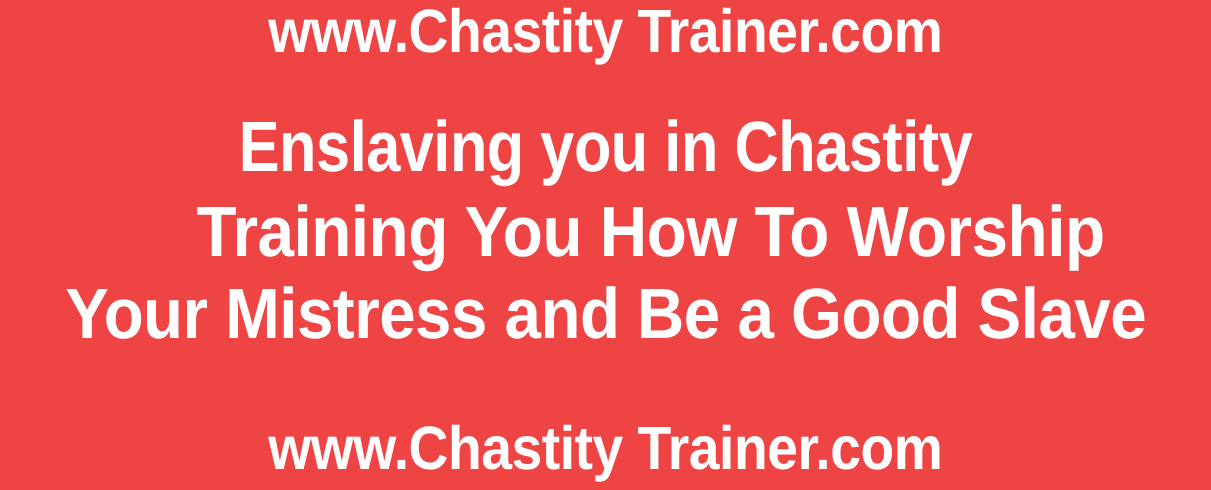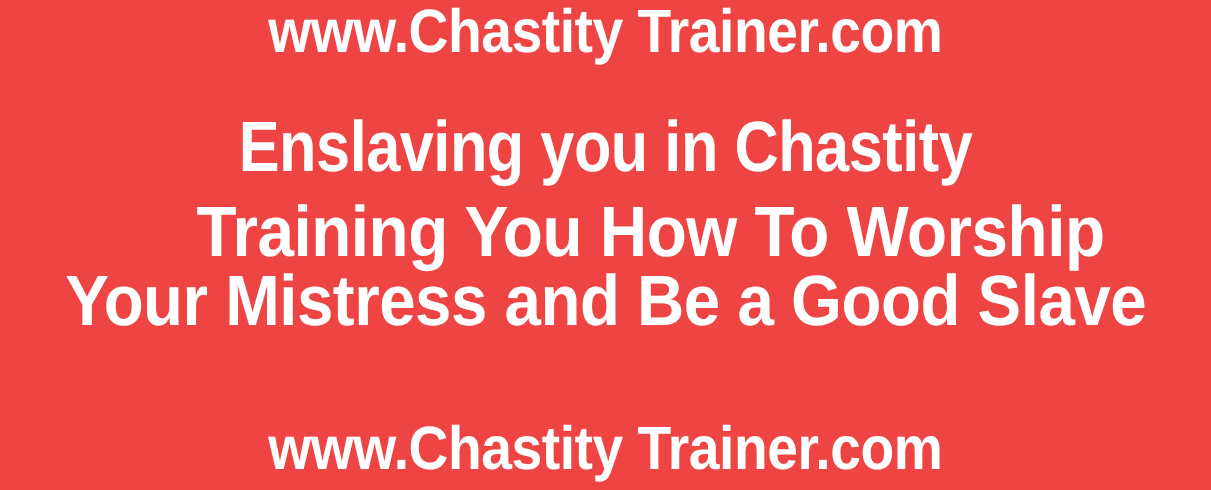--- a/index.html
+++ b/index.html
@@ -56,21 +56,21 @@
     top: 198px;
     font-size: 68px;
     padding-left: 45px;
   }
   #line-sub1 > span {
     transform: scaleX(0.965) scaleY(1.05);
   }
 
   
   #line-sub2 {
-    top: 267px;
+    top: 280px;
     font-size: 68px;
   }
   #line-sub2 > span {
     transform: scaleX(0.962) scaleY(1.05);
   }
 
   
   #line-url-bottom {
     top: 419px;
     font-size: 60px;

